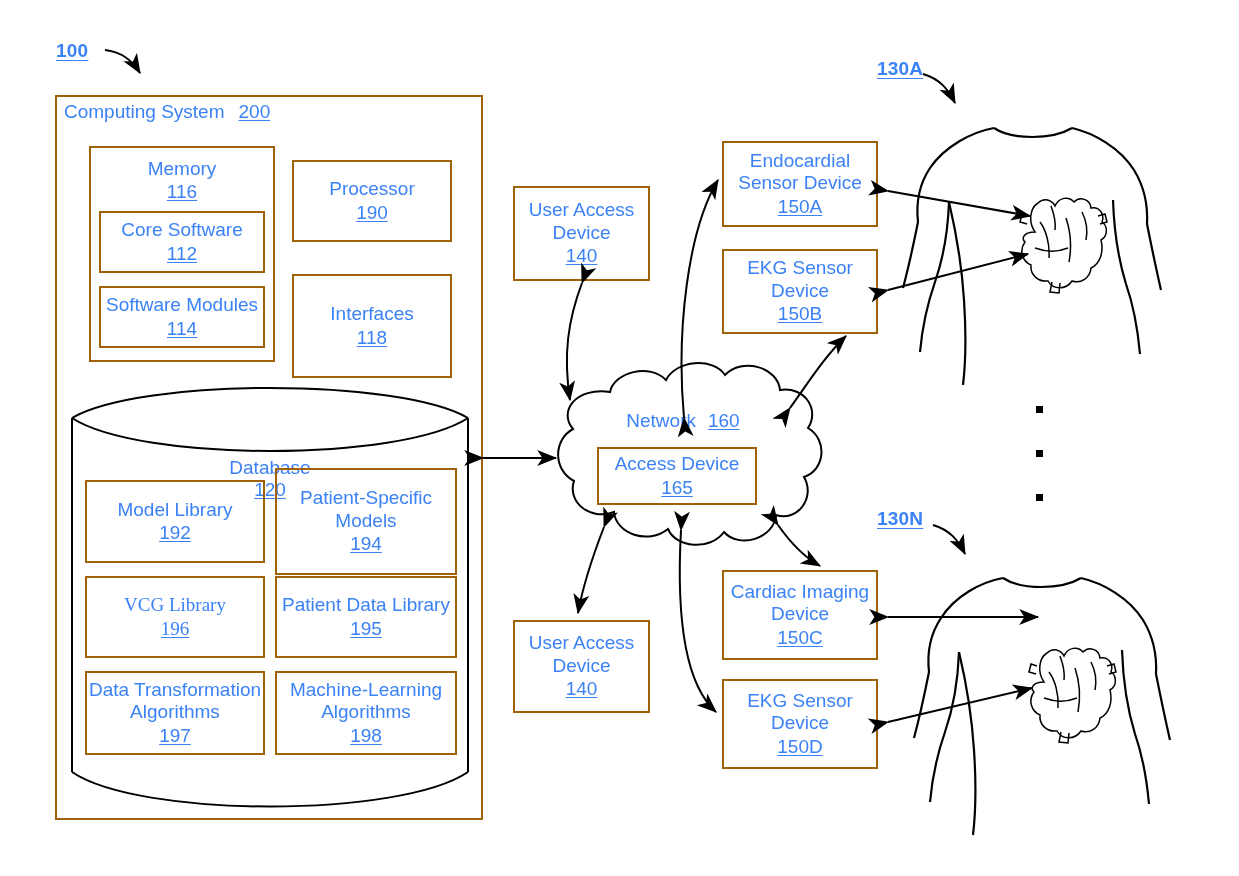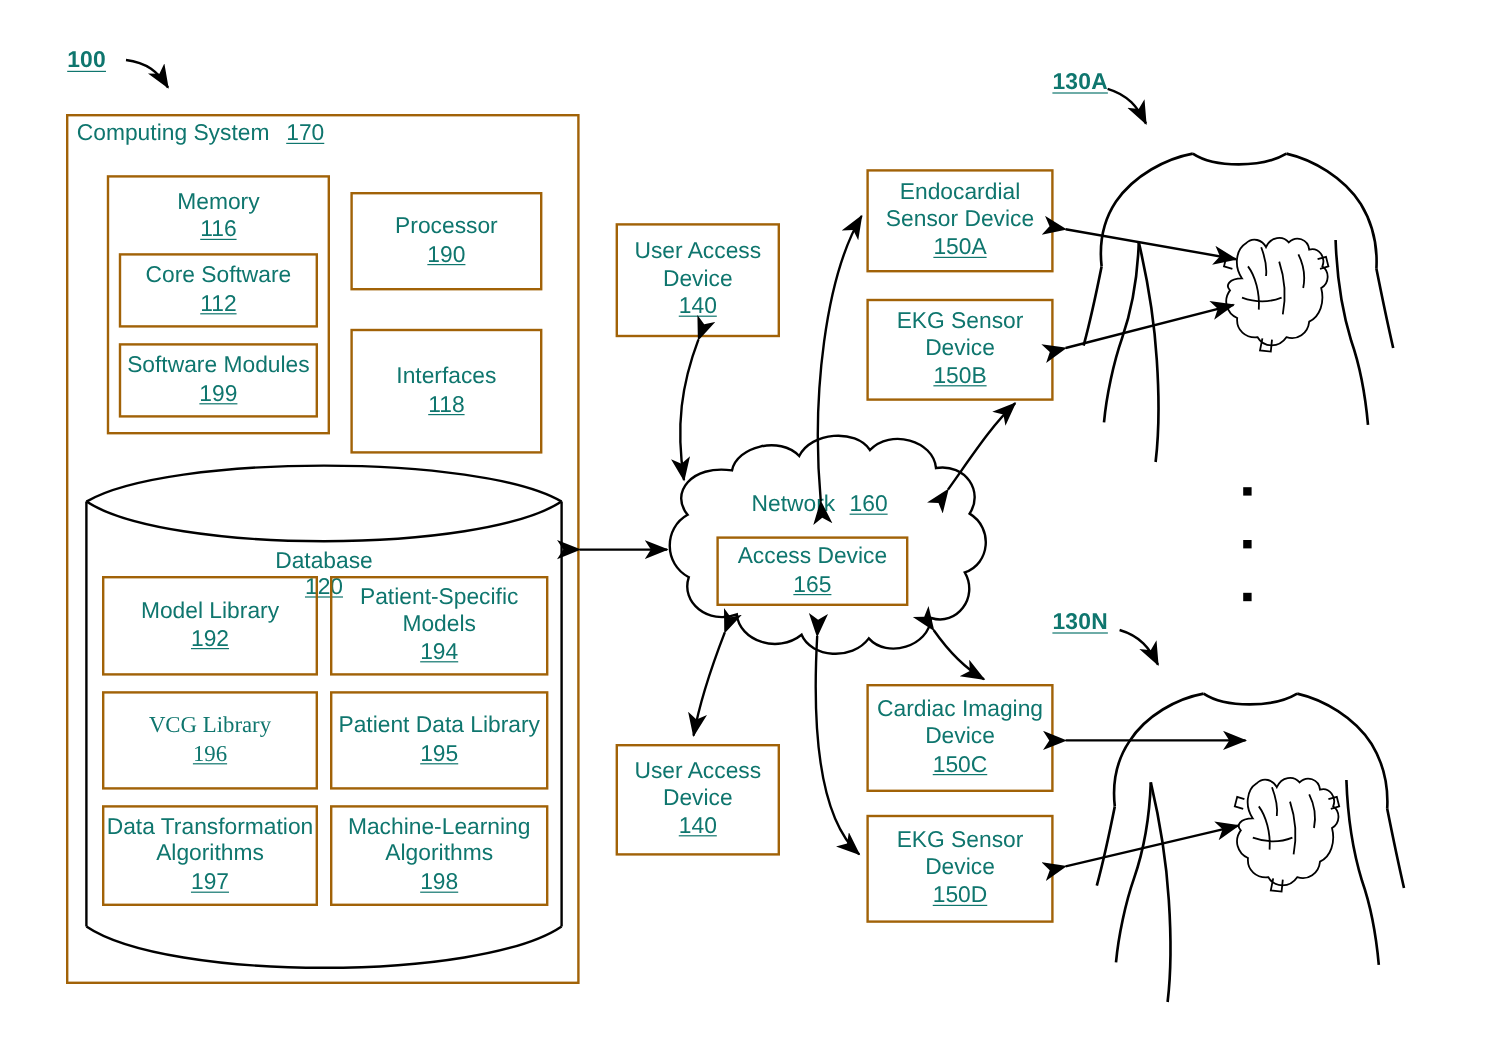--- a/index.html
+++ b/index.html
@@ -6,21 +6,21 @@
     margin: 0;
     padding: 0;
     background: #ffffff;
   }
   #figure {
     position: relative;
     width: 1239px;
     height: 876px;
     background: #ffffff;
     font-family: "Liberation Sans", sans-serif;
-    color: #0f766e;
+    color: #3b82f6;
     overflow: hidden;
   }
   .box {
     position: absolute;
     border: 2px solid #a16207;
     background: transparent;
     box-sizing: border-box;
     display: flex;
     flex-direction: column;
     align-items: center;
@@ -105,36 +105,36 @@
 </style>
 </head>
 <body>
 
 <div id="figure">
 
   <div class="reflabel" style="left:56px; top:40px;">100</div>
 
   <div class="box outer" style="left:55px; top:95px; width:428px; height:725px;"></div>
   <div class="hdr" style="left:64px; top:101px;">
-    <span>Computing System</span><span class="num">170</span>
+    <span>Computing System</span><span class="num">200</span>
   </div>
 
   <div class="box" style="left:89px; top:146px; width:186px; height:216px;">
     <div style="position:absolute; left:0; top:10px; width:100%; text-align:center;">
       <div class="ttl">Memory</div>
       <div class="num">116</div>
     </div>
   </div>
   <div class="box" style="left:99px; top:211px; width:166px; height:62px;">
     <div class="ttl">Core Software</div>
     <div class="num">112</div>
   </div>
   <div class="box" style="left:99px; top:286px; width:166px; height:62px;">
     <div class="ttl">Software Modules</div>
-    <div class="num">199</div>
+    <div class="num">114</div>
   </div>
 
   <div class="box" style="left:292px; top:160px; width:160px; height:82px;">
     <div class="ttl">Processor</div>
     <div class="num">190</div>
   </div>
   <div class="box" style="left:292px; top:274px; width:160px; height:104px;">
     <div class="ttl">Interfaces</div>
     <div class="num">118</div>
   </div>
@@ -143,21 +143,21 @@
     <div class="dbtext" style="left:0; top:20px;">
       <span>Database</span>
       <span class="num">120</span>
     </div>
   </div>
 
   <div class="box" style="left:85px; top:480px; width:180px; height:83px;">
     <div class="ttl">Model Library</div>
     <div class="num">192</div>
   </div>
-  <div class="box" style="left:275px; top:480px; width:182px; height:83px;">
+  <div class="box" style="left:275px; top:468px; width:182px; height:107px;">
     <div class="ttl">Patient-Specific
 Models</div>
     <div class="num">194</div>
   </div>
 
   <div class="box" style="left:85px; top:576px; width:180px; height:82px;font-family:Liberation Serif, serif;">
     <div class="ttl">VCG Library</div>
     <div class="num">196</div>
   </div>
   <div class="box" style="left:275px; top:576px; width:182px; height:82px;">

